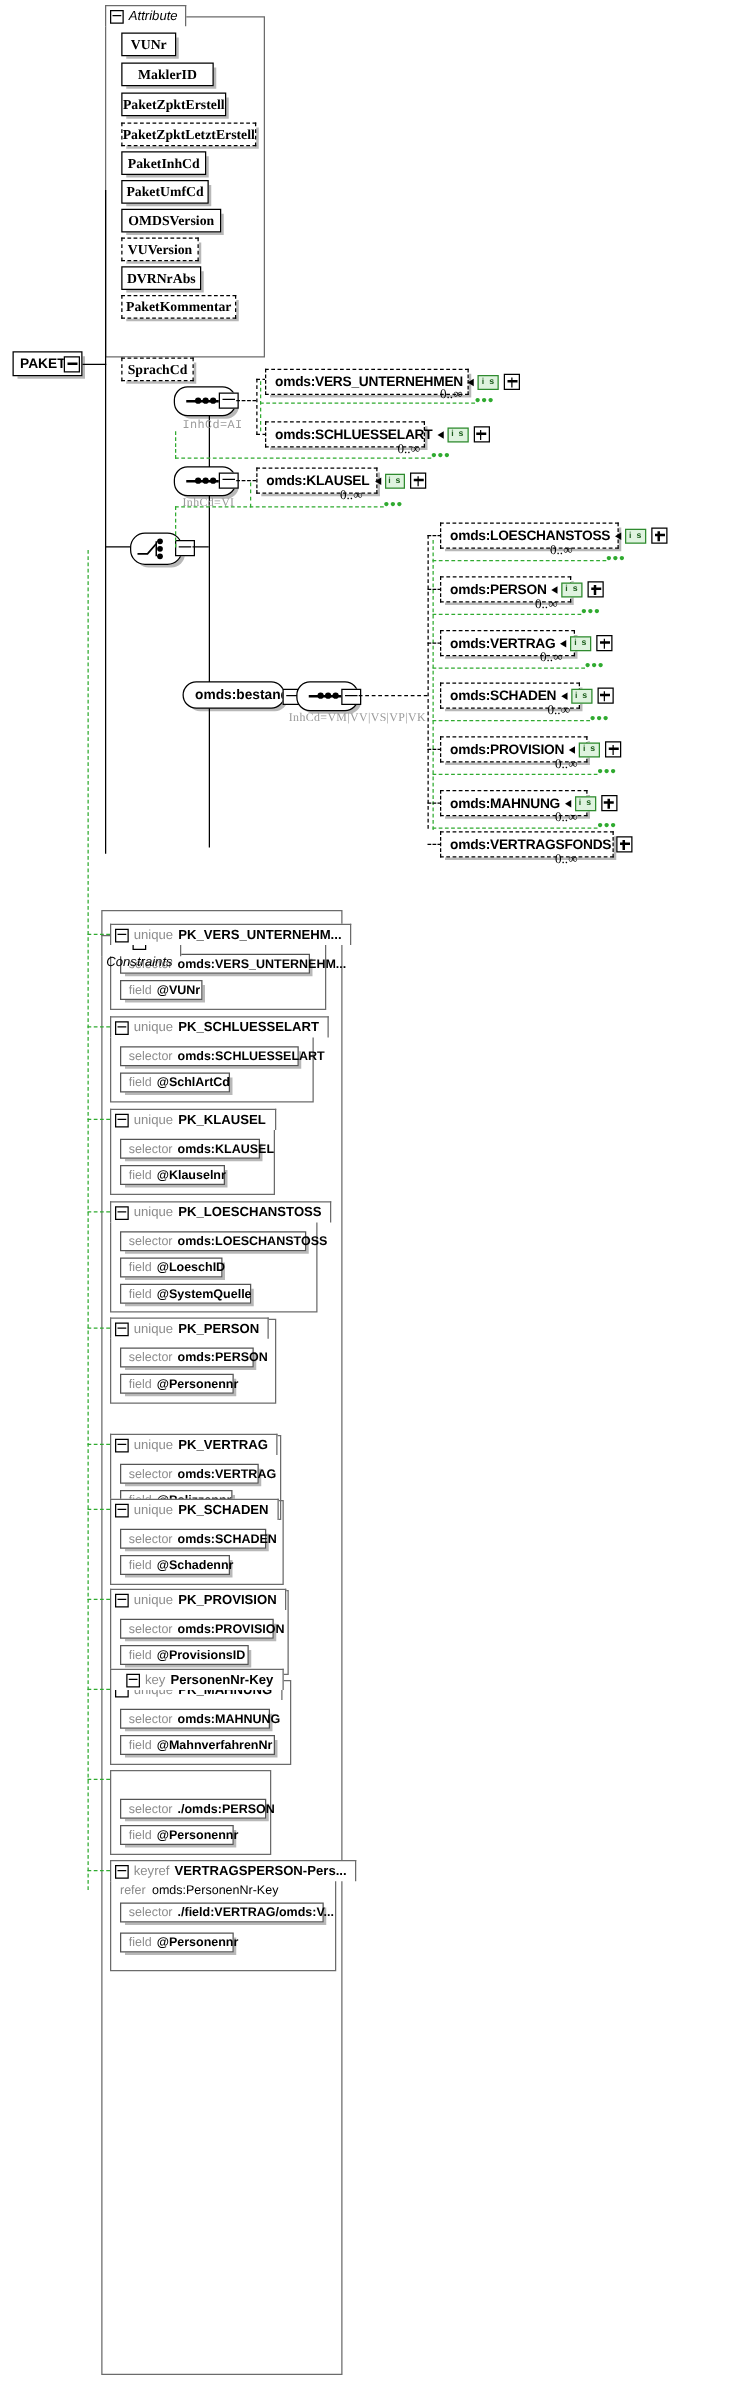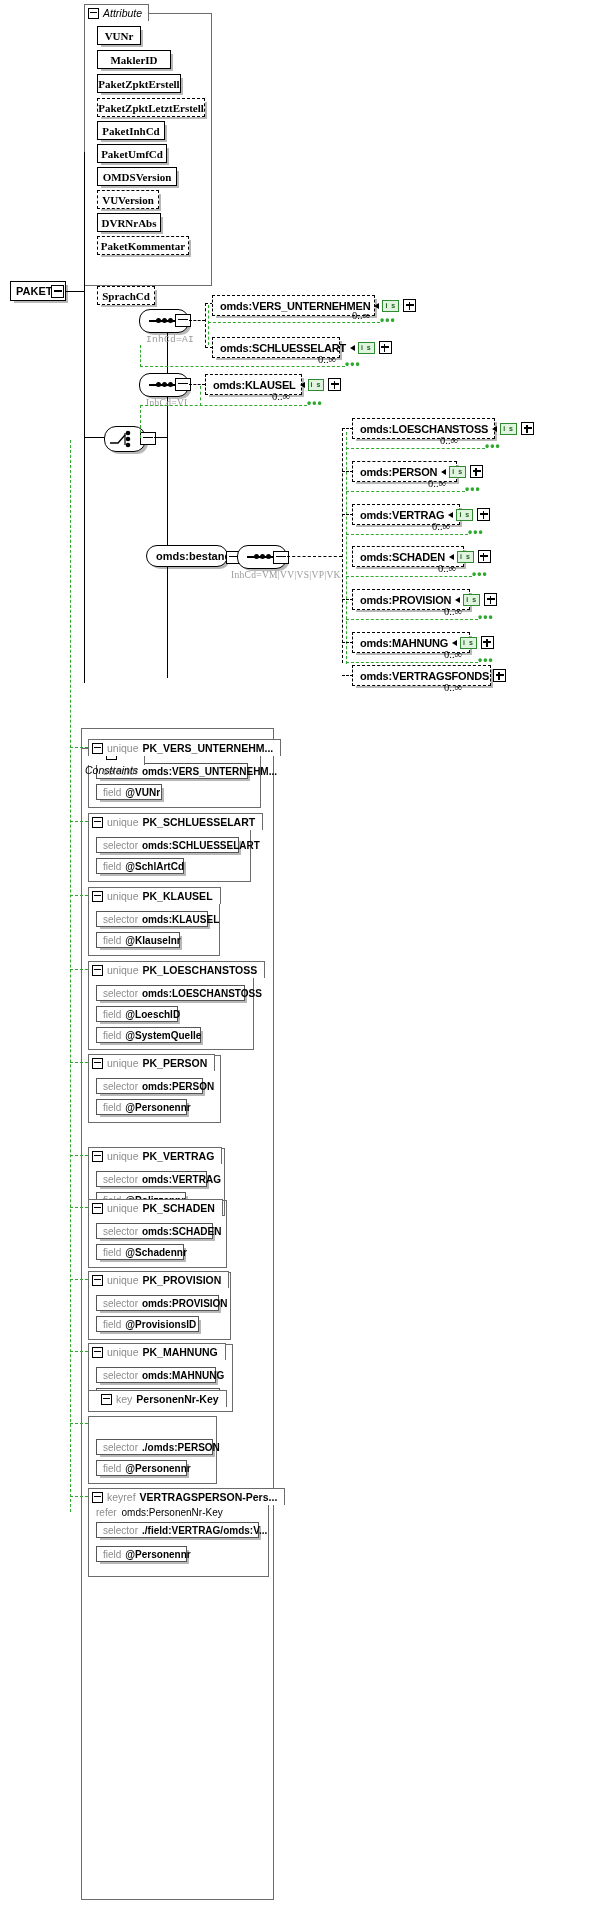--- a/index.html
+++ b/index.html
@@ -487,21 +487,21 @@
   <span class="k">selector</span>
   <span class="v">omds:MAHNUNG</span>
 </div>
 <div class="cfield" style="left:96px;top:1388px;width:124px;">
   <span class="k">field</span>
   <span class="v">@MahnverfahrenNr</span>
 </div>
 
 <div class="gdln" style="left:70px;top:1423px;width:18px;"></div>
 <div class="cbox" style="left:88px;top:1416px;width:129px;height:68px;"></div>
-<div class="ctab" style="left:88px;top:1390px;padding-left:12px;">
+<div class="ctab" style="left:88px;top:1335px;padding-left:12px;">
   <span class="boxminus"></span>
   <span class="ckind">key</span>
   <span class="cname">PersonenNr-Key</span>
 </div>
 <div class="cfield" style="left:96px;top:1439px;width:117px;">
   <span class="k">selector</span>
   <span class="v">./omds:PERSON</span>
 </div>
 <div class="cfield" style="left:96px;top:1460px;width:91px;">
   <span class="k">field</span>

